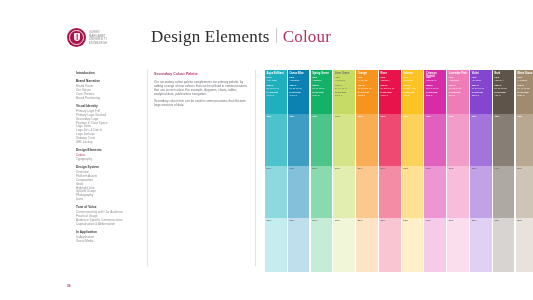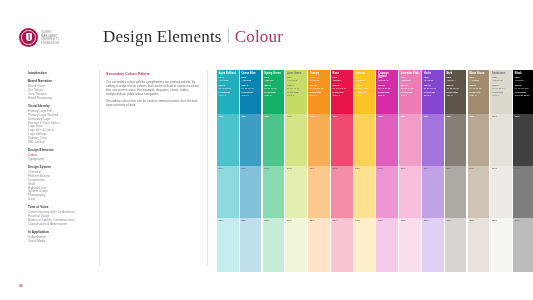--- a/index.html
+++ b/index.html
@@ -1,21 +1,21 @@
 <!DOCTYPE html>
 <html><head>
 <meta charset="utf-8">
 <style>
   html,body{margin:0;padding:0;}
   body{
     width:533px;height:300px;background:#ffffff;
     font-family:"Liberation Sans", sans-serif;
     overflow:hidden;position:relative;
   }
-  #page{position:absolute;inset:0;background:#fff;}
+  #page{position:absolute;inset:0;background:#fff;margin-left:48px;}
 
   
   .header{position:absolute;left:0;top:0;width:533px;height:66px;}
   .logo-wrap{position:absolute;left:19px;top:28px;display:flex;align-items:center;gap:3px;}
   .seal{width:19px;height:19px;border-radius:50%;background:#a8134b;position:relative;flex:0 0 auto;}
   .seal .ring{position:absolute;inset:2.2px;border-radius:50%;border:0.6px solid rgba(255,255,255,.85);}
   .seal .shield{position:absolute;left:50%;top:49%;transform:translate(-50%,-50%);
     width:6px;height:8px;background:rgba(255,255,255,.92);
     border-radius:1px 1px 3px 3px;}
   .seal .shield:after{content:"";position:absolute;left:50%;top:1px;transform:translateX(-50%);

